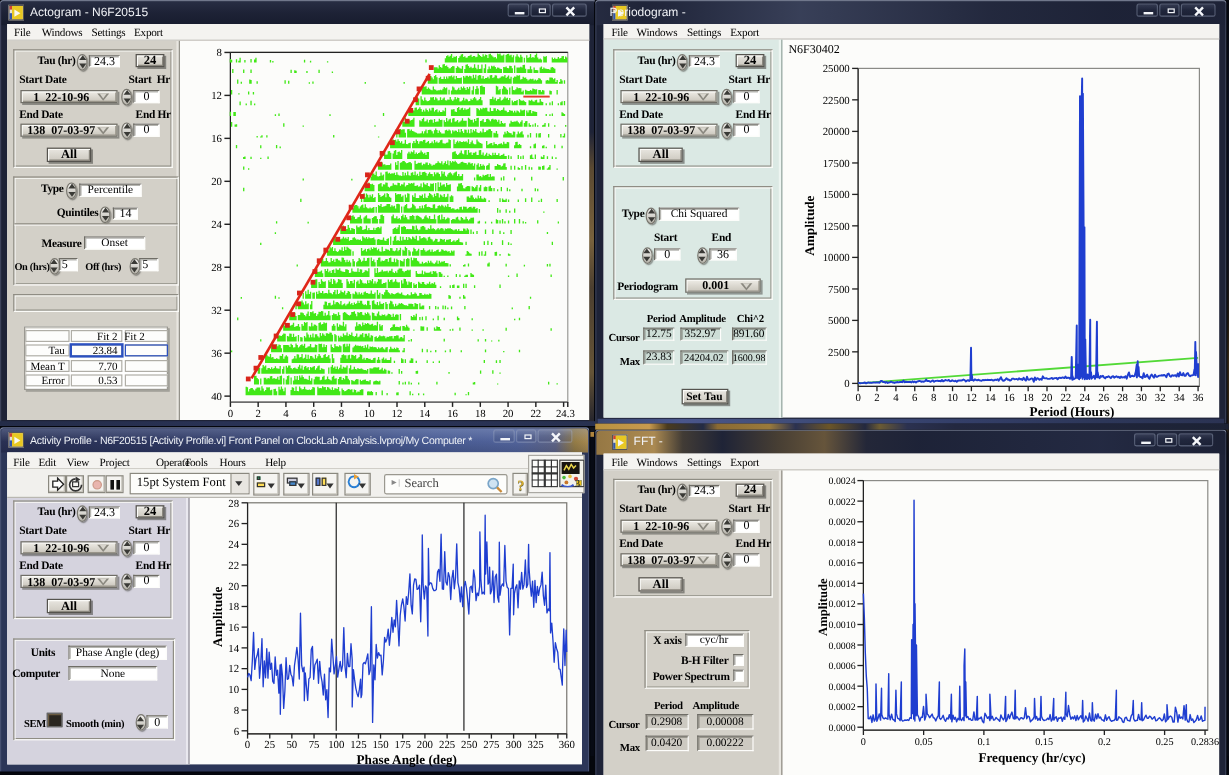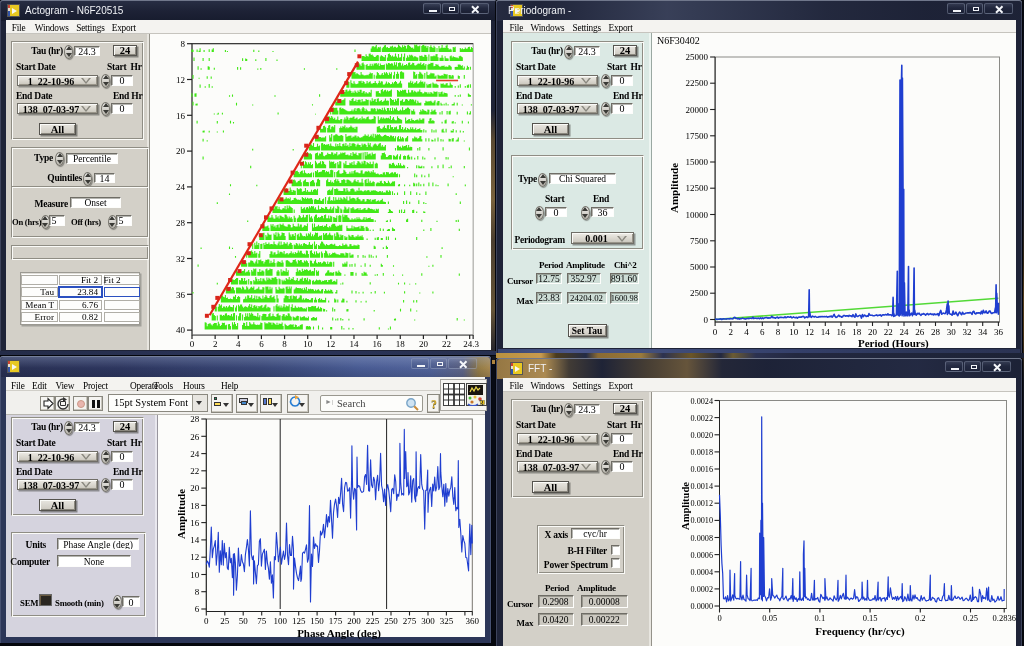--- a/index.html
+++ b/index.html
@@ -93,23 +93,23 @@
     <div style="position:absolute;left:59px;top:312px;width:43px;height:10px;background:#fdfdfc;border:1px solid #b0aea7;"></div>
     <div style="position:absolute;left:103.5px;top:274.5px;width:36px;height:10px;background:#fdfdfc;border:1px solid #b0aea7;"></div>
     <div style="position:absolute;left:103.5px;top:287px;width:36px;height:10px;background:#fdfdfc;border:1px solid #b0aea7;"></div>
     <div style="position:absolute;left:103.5px;top:299.5px;width:36px;height:10px;background:#fdfdfc;border:1px solid #b0aea7;"></div>
     <div style="position:absolute;left:103.5px;top:312px;width:36px;height:10px;background:#fdfdfc;border:1px solid #b0aea7;"></div>
     <div style="position:absolute;left:59px;top:274.5px;width:39px;height:10px;font:9.2px 'Liberation Serif',serif;text-align:right;line-height:10.5px;">Fit 2</div>
     <div style="position:absolute;left:103.5px;top:274.5px;width:32px;height:10px;font:9.2px 'Liberation Serif',serif;text-align:left;line-height:10.5px;">Fit 2</div>
     <div style="position:absolute;left:21px;top:287px;width:33px;height:10px;font:9.2px 'Liberation Serif',serif;text-align:right;line-height:10.5px;">Tau</div>
     <div style="position:absolute;left:59px;top:287px;width:39px;height:10px;font:9.2px 'Liberation Serif',serif;text-align:right;line-height:10.5px;">23.84</div>
     <div style="position:absolute;left:21px;top:299.5px;width:33px;height:10px;font:9.2px 'Liberation Serif',serif;text-align:right;line-height:10.5px;">Mean T</div>
-    <div style="position:absolute;left:59px;top:299.5px;width:39px;height:10px;font:9.2px 'Liberation Serif',serif;text-align:right;line-height:10.5px;">6.76</div>
+    <div style="position:absolute;left:59px;top:299.5px;width:39px;height:10px;font:9.2px 'Liberation Serif',serif;text-align:right;line-height:10.5px;">7.70</div>
     <div style="position:absolute;left:21px;top:312px;width:33px;height:10px;font:9.2px 'Liberation Serif',serif;text-align:right;line-height:10.5px;">Error</div>
-    <div style="position:absolute;left:59px;top:312px;width:39px;height:10px;font:9.2px 'Liberation Serif',serif;text-align:right;line-height:10.5px;">0.82</div>
+    <div style="position:absolute;left:59px;top:312px;width:39px;height:10px;font:9.2px 'Liberation Serif',serif;text-align:right;line-height:10.5px;">0.53</div>
     <div style="position:absolute;left:58px;top:286px;width:45px;height:12px;border:2px solid #2b50c0;"></div>
     <div style="position:absolute;left:103.5px;top:287px;width:36px;height:10px;border:1px solid #2b50c0;"></div>
     <svg width="1024" height="646" style="position:absolute;left:0;top:0" font-family="Liberation Serif">
       <rect x="192.0" y="43.7" width="281.151" height="291.4" fill="none" stroke="#9a9a96" stroke-width="1"></rect>
       <line x1="192.0" y1="43.7" x2="192.0" y2="335.09999999999997" stroke="#222" stroke-width="1"></line>
       <line x1="192.0" y1="43.7" x2="473.151" y2="43.7" stroke="#222" stroke-width="1"></line>
       <line x1="192.0" y1="335.09999999999997" x2="473.151" y2="335.09999999999997" stroke="#555" stroke-width="1"></line>
       <line x1="187.0" y1="43.7" x2="192.0" y2="43.7" stroke="#222" stroke-width="1.2"></line>
       <text x="185.0" y="46.900000000000006" font-size="9" text-anchor="end">8</text>
       <line x1="187.0" y1="79.5" x2="192.0" y2="79.5" stroke="#222" stroke-width="1.2"></line>
@@ -343,20 +343,21 @@
     <div style="position:absolute;left:0px;top:356px;width:491px;height:287px;background:#2c3658;border-radius:3px 3px 0 0;box-shadow:inset 0 1px 0 rgba(180,190,210,.55), inset 1px 0 0 rgba(120,130,160,.35), inset -1px 0 0 rgba(120,130,160,.35), 0 0 0 1px #04060c;"></div>
     <div style="position:absolute;left:1px;top:357px;width:489px;height:20px;border-radius:3px 3px 0 0;background:linear-gradient(90deg, #2a3150 0, #2e3658 0);"></div>
     <div style="position:absolute;left:1px;top:357px;width:489px;height:20px;border-radius:3px 3px 0 0;background:linear-gradient(90deg, #2a3154 0, #2e3760 120px, #3a4878 260px, #4b5e97 360px, #54669e 430px, #62688a 462px, #9a8046 478px, #b08f52 491px);"></div>
     <div style="position:absolute;left:1px;top:357px;width:489px;height:20px;border-radius:3px 3px 0 0;background:linear-gradient(180deg, rgba(150,165,200,.35), rgba(30,40,70,.05) 55%, rgba(10,15,35,.18));"></div>
     <div style="position:absolute;left:7px;top:360px;width:13px;height:13px;background:#e8e0d0;border:1px solid #555;">
       <div style="position:absolute;left:0px;top:0px;width:3px;height:3px;background:#cc4433;"></div>
       <div style="position:absolute;left:0px;top:6px;width:2px;height:5px;background:#3355aa;"></div>
       <div style="position:absolute;left:2px;top:0px;width:9px;height:11px;background:#e8c822;"></div>
       <div style="position:absolute;left:4px;top:2.5px;width:0;height:0;border-top:3px solid transparent;border-bottom:3px solid transparent;border-left:5px solid #f8f8f0;"></div>
     </div>
+    <div style="position:absolute;font:8.8px 'Liberation Sans',sans-serif;color:#eef1f6;white-space:nowrap;line-height:10.8px;letter-spacing:-0.25px;left:25px;top:361.5px;">Activity Profile - N6F20515 [Activity Profile.vi] Front Panel on ClockLab Analysis.lvproj/My Computer *</div>
     <div style="position:absolute;border:1px solid rgba(175,185,210,.35);border-radius:2px;background:linear-gradient(rgba(130,140,170,.22),rgba(55,65,95,.15) 45%,rgba(15,20,40,.1));left:411px;top:358px;width:18px;height:11px;">
       <div style="position:absolute;left:4.5px;top:6px;width:8px;height:2px;background:#f2f4f8;"></div>
     </div>
     <div style="position:absolute;border:1px solid rgba(175,185,210,.35);border-radius:2px;background:linear-gradient(rgba(130,140,170,.22),rgba(55,65,95,.15) 45%,rgba(15,20,40,.1));left:430px;top:358px;width:17px;height:11px;">
       <div style="position:absolute;left:5.5px;top:2.5px;width:6px;height:4.5px;border:1.6px solid #f2f4f8;"></div>
     </div>
     <div style="position:absolute;border:1px solid rgba(175,185,210,.35);border-radius:2px;background:linear-gradient(rgba(130,140,170,.22),rgba(55,65,95,.15) 45%,rgba(15,20,40,.1));left:448px;top:358px;width:29px;height:11px;">
       <svg width="29" height="11" style="position:absolute;left:0;top:0">
         <path d="M11 2.2 L17.5 8.8 M17.5 2.2 L11 8.8" stroke="#f4f6fa" stroke-width="2"></path>
       </svg>

